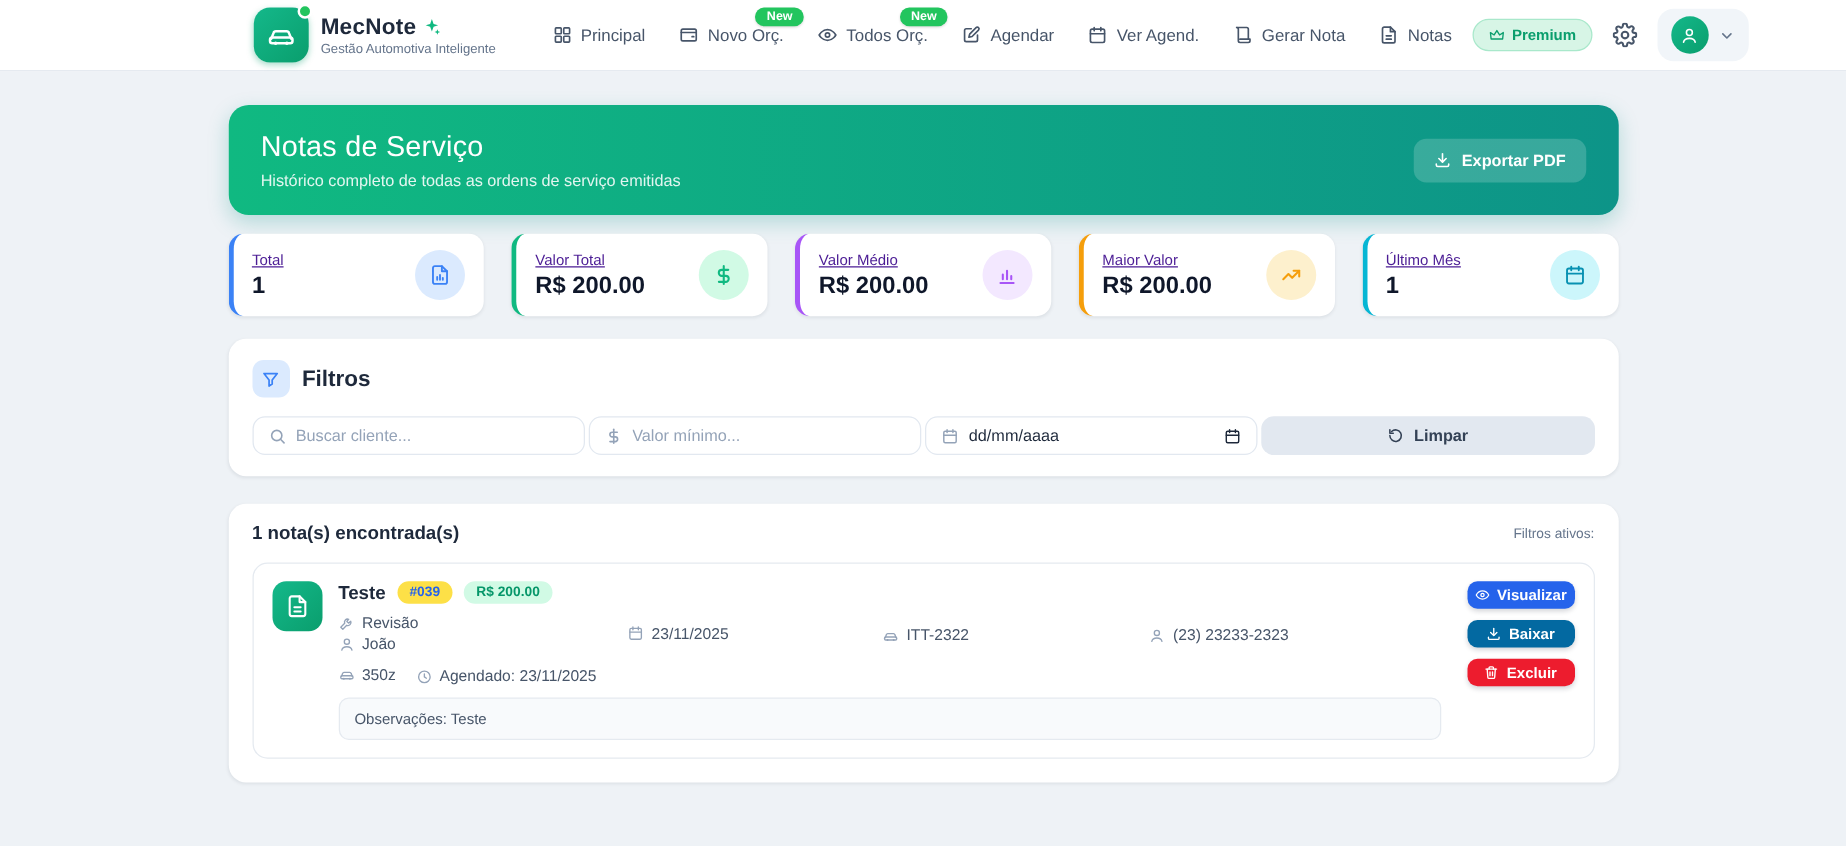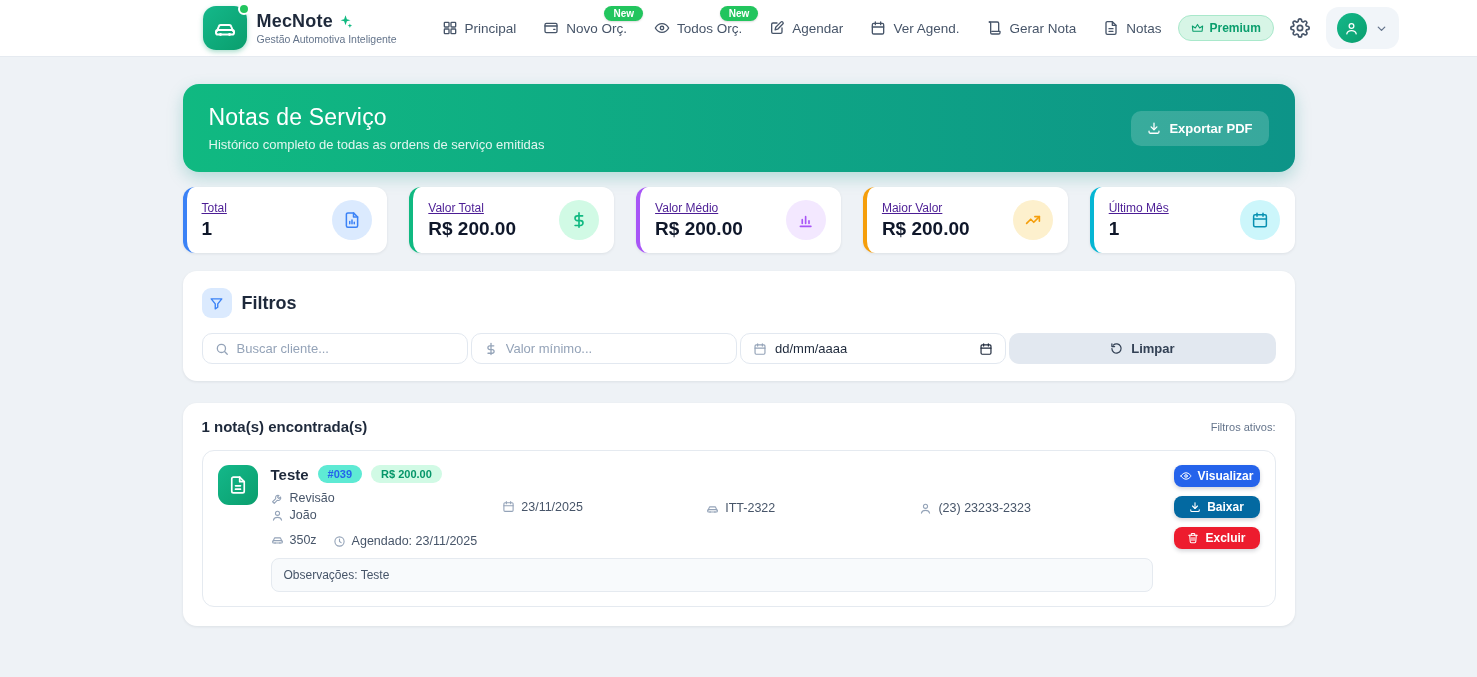--- a/index.html
+++ b/index.html
@@ -77,21 +77,21 @@
   .results-count { font-size:15px; font-weight:800; color:#1e293b; }
   .results-filters { font-size:11px; color:#64748b; }
 
   .note { border:1px solid #e5eaf0; border-radius:12px; padding:14px 15px; display:flex; gap:13px; }
   .note-ico { width:40px; height:40px; border-radius:11px; background:linear-gradient(135deg,#14b88a,#0a9e6d); color:#fff; display:flex; align-items:center; justify-content:center; flex:none; }
   .note-ico svg { width:20px; height:20px; }
   .note-body { flex:1; min-width:0; }
   .note-title-row { display:flex; align-items:center; gap:9px; }
   .note-title { font-size:15px; font-weight:800; color:#1e293b; }
   .pill { font-size:11px; font-weight:700; padding:3px 10px; border-radius:999px; }
-  .pill-num { background:#5eead4; color:#2563eb; }
+  .pill-num { background:#fde047; color:#2563eb; }
   .pill-val { background:#d1fae5; color:#059669; }
   .note-grid { display:grid; grid-template-columns:1.25fr 1.1fr 1.15fr 1.3fr; align-items:center; margin-top:8px; }
   .meta { display:flex; align-items:center; gap:6px; font-size:12.5px; color:#475569; white-space:nowrap; }
   .meta svg { width:13px; height:13px; color:#94a3b8; flex:none; }
   .meta + .meta { margin-top:3px; }
   .note-line { display:flex; gap:16px; margin-top:9px; }
   .obs-box { margin-top:10px; background:#f8fafc; border:1px solid #e5eaf0; border-radius:8px; padding:9px 12px; font-size:12px; color:#475569; margin-right:8px; }
   .note-actions { display:flex; flex-direction:column; gap:9px; flex:none; }
   .act-btn { display:flex; align-items:center; justify-content:center; gap:6px; width:86px; height:22px; border:none; border-radius:8px; color:#fff; font-size:12px; font-weight:600; cursor:pointer; font-family:inherit; box-shadow:0 2px 4px rgba(15,23,42,.18); }
   .act-btn svg { width:12px; height:12px; }

